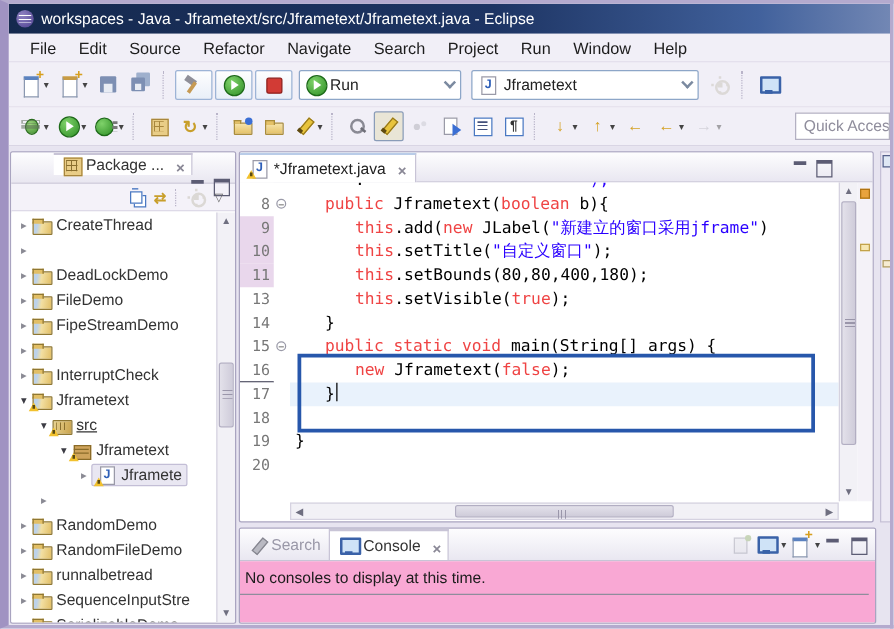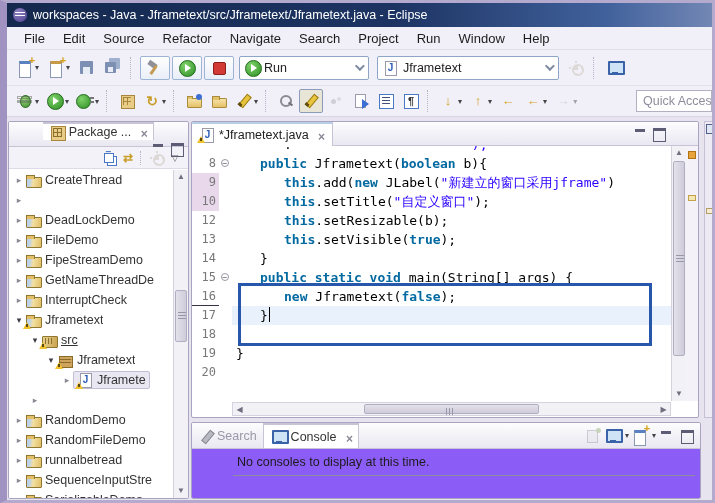--- a/index.html
+++ b/index.html
@@ -167,37 +167,37 @@
   .gnum{width:27px;flex:none;text-align:right;padding-right:3px;color:#787878;font-size:12px;position:relative;background:#fff;}
   .crow.chg .gnum{background:#e9d7ec;}
   .crow.add .gnum::before{content:"";position:absolute;left:-8px;top:0;bottom:0;width:7px;
     background:repeating-linear-gradient(45deg,#a9cdec 0 2px,#e6f1fb 2px 4px);}
   .crow.undl .gnum{border-bottom:1px solid #33334a;}
   .gfold{width:13px;flex:none;position:relative;}
   .gfold .fm{position:absolute;left:2px;top:5px;width:8px;height:8px;border:1px solid #9a9aa8;border-radius:50%;background:#fff;
     font-size:8px;line-height:7px;text-align:center;color:#555;}
   .ltext{flex:1;white-space:pre;overflow:hidden;color:#000;padding-left:4px;}
   .crow.cur .ltext{background:#e9f2fc;}
-  .tk{color:#0369a1;font-weight:bold;}
+  .tk{color:#ef4444;font-weight:normal;}
   .ts{color:#2a00ff;}
   .caret{display:inline-block;width:1.5px;height:15px;background:#000;vertical-align:-2px;margin-left:1px;}
   .gutterpad{position:absolute;left:0;top:24px;width:8px;bottom:16px;background:#fff;}
   .annobox{position:absolute;left:46px;top:161px;width:414px;height:63px;border:3px solid #2757ab;pointer-events:none;z-index:5;}
   .evscroll{position:absolute;right:12px;top:24px;width:15px;bottom:16px;background:#f2f1f6;border-left:1px solid #d5d2e0;}
   .eruler{position:absolute;right:0;top:24px;width:12px;bottom:16px;background:#f4f2f8;}
   .mark1{position:absolute;left:2px;top:5px;width:8px;height:8px;background:#e8a33d;border:1px solid #b07413;}
   .mark2{position:absolute;left:2px;top:49px;width:8px;height:6px;background:#f6e7b2;border:1px solid #c2a24a;}
   .ehscroll{position:absolute;left:40px;right:27px;bottom:1px;height:14px;background:#f2f1f6;border:1px solid #d5d2e0;}
   .hthumb{position:absolute;left:30%;width:40%;top:1px;bottom:1px;background:linear-gradient(#e3e1ea,#cfccda);border:1px solid #b2aec2;border-radius:2px;}
   .hgrip{position:absolute;left:50%;top:3px;margin-left:-5px;width:9px;height:7px;
     background:repeating-linear-gradient(90deg,#9a96aa 0 1px,transparent 1px 3px);}
   .harr{position:absolute;top:0;width:13px;height:13px;text-align:center;font-size:8px;color:#6f6f80;line-height:13px;}
   
   .chead{height:26px;background:linear-gradient(#fdfdfe,#e9e7f1);border-bottom:1px solid #c8c4d6;display:flex;align-items:center;position:relative;}
-  .cbody{position:absolute;left:0;top:26px;right:0;bottom:0;background:#8b5cf6;padding-left:41px;}
+  .cbody{position:absolute;left:0;top:26px;right:0;bottom:0;background:#f9a8d4;}
   .cmsg{font-size:12.5px;color:#1c1c1c;padding:6px 2px 0 4px;}
   .cline{margin-top:6px;border-top:1px solid #8f8d9c;width:99%;}
 </style>
 </head>
 <body>
 
 <div class="window">
 
   <div class="titlebar">
     <span class="ec-icon"></span>
@@ -410,21 +410,20 @@
             <span class="tarrow">▸</span>
             <span style="display: flex; align-items: center;">
               <span class="ti ti-folder"></span>
               <span class="tlabel">FipeStreamDemo</span>
             </span>
           </div>
           <div class="trow" style="padding-left: 4px;">
             <span class="tarrow">▸</span>
             <span style="display: flex; align-items: center;">
               <span class="ti ti-folder"></span>
-              <span class="tlabel">GetNameThreadDe</span>
             </span>
           </div>
           <div class="trow" style="padding-left: 4px;">
             <span class="tarrow">▸</span>
             <span style="display: flex; align-items: center;">
               <span class="ti ti-folder"></span>
               <span class="tlabel">InterruptCheck</span>
             </span>
           </div>
           <div class="trow" style="padding-left: 4px;">
@@ -546,24 +545,24 @@
           <div class="crow chg">
             <span class="gnum">9</span>
             <span class="gfold"></span>
             <span class="ltext" style="padding-left: 52px;"><span class="tk">this</span><span>.add(</span><span class="tk">new</span><span> JLabel(</span><span class="ts">"新建立的窗口采用jframe"</span><span>)</span></span>
           </div>
           <div class="crow chg">
             <span class="gnum">10</span>
             <span class="gfold"></span>
             <span class="ltext" style="padding-left: 52px;"><span class="tk">this</span><span>.setTitle(</span><span class="ts">"自定义窗口"</span><span>);</span></span>
           </div>
-          <div class="crow">
-            <span class="gnum">12</span>
-            <span class="gfold"></span>
-            <span class="ltext" style="padding-left: 52px;"><span class="tk">this</span><span>.setResizable(b);</span></span>
+          <div class="crow chg">
+            <span class="gnum">11</span>
+            <span class="gfold"></span>
+            <span class="ltext" style="padding-left: 52px;"><span class="tk">this</span><span>.setBounds(80,80,400,180);</span></span>
           </div>
           <div class="crow">
             <span class="gnum">13</span>
             <span class="gfold"></span>
             <span class="ltext" style="padding-left: 52px;"><span class="tk">this</span><span>.setVisible(</span><span class="tk">true</span><span>);</span></span>
           </div>
           <div class="crow">
             <span class="gnum">14</span>
             <span class="gfold"></span>
             <span class="ltext" style="padding-left: 28px;"><span>}</span></span>

